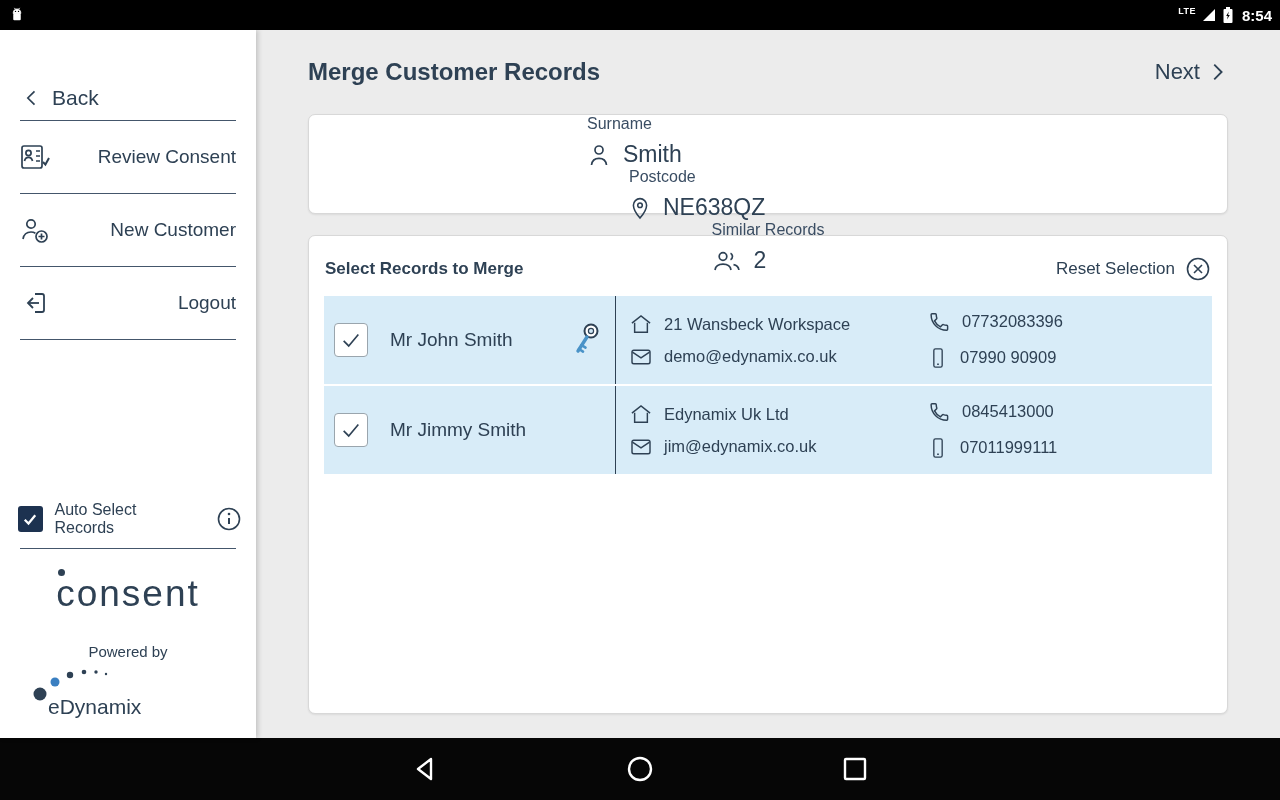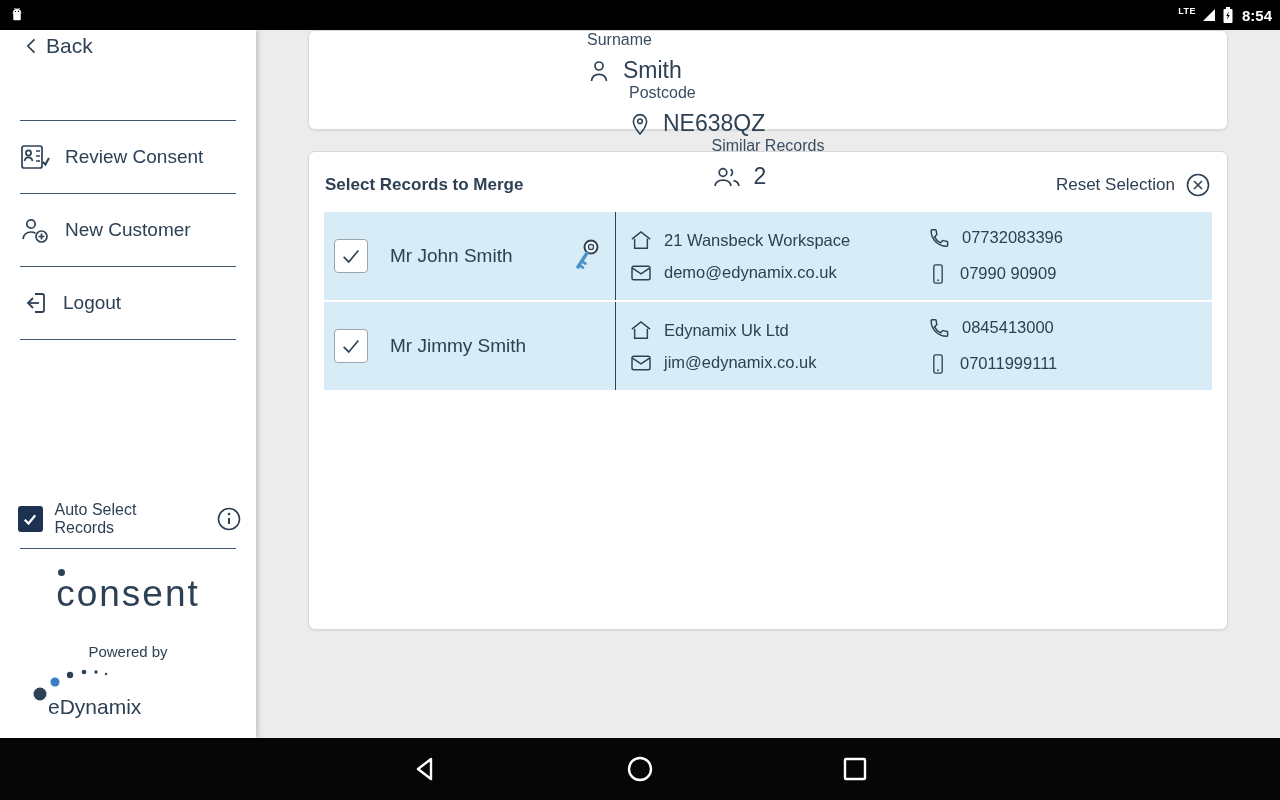--- a/index.html
+++ b/index.html
@@ -13,23 +13,23 @@
   .status-right { display:flex; align-items:center; gap:5px; }
   .lte { font-size:9px; font-weight:bold; letter-spacing:.5px; margin-top:-8px; }
   .time { font-size:15px; font-weight:bold; margin-left:3px; }
 
   
   .app-area { display:flex; height:708px; }
   .sidebar { width:256px; background:#fff; box-shadow:2px 0 5px rgba(0,0,0,.18); display:flex; flex-direction:column; position:relative; z-index:2; color:#2e4154; }
   .main { flex:1; background:#ececec; padding:0 52px; }
 
   
-  .back-row { height:90px; display:flex; align-items:flex-start; gap:4px; padding:4px 22px; font-size:21px; cursor:pointer; }
+  .back-row { height:90px; display:flex; align-items:flex-end; gap:10px; padding:10px 22px; font-size:21px; cursor:pointer; }
   .divider { border-top:1px solid #44566b; margin:0 20px; }
-  .menu-item { height:72px; display:flex; align-items:center; gap:15px; padding:0 20px; font-size:19px; cursor:pointer; }
+  .menu-item { height:72px; display:flex; align-items:center; gap:15px; padding:0 20px; font-size:19px; cursor:pointer;justify-content:space-between; }
   .sidebar-spacer { flex:1; }
   .auto-select { display:flex; align-items:center; gap:12px; padding:0 14px 0 18px; height:58px; font-size:16px; }
   .auto-select .spacer { flex:1; }
   .cb-filled { width:26px; height:26px; background:#1d3250; border-radius:3px; display:flex; align-items:center; justify-content:center; cursor:pointer; }
   .logo-block { padding:24px 0 6px; text-align:center; position:relative; }
   .consent-logo { font-size:37px; letter-spacing:2px; color:#2e4154; position:relative; display:inline-block; font-weight:400; }
   .consent-dot { position:absolute; left:2px; top:-4px; width:7px; height:7px; border-radius:50%; background:#2e4154; }
   .powered-by { text-align:center; color:#2e4154; font-size:15px; padding:22px 0 2px; }
   .edx-logo { text-align:center; padding:4px 0 14px; }
 
@@ -193,20 +193,31 @@
           <circle cx="106" cy="8" r="1.2" fill="#2e4154"></circle>
           <text x="48" y="48" font-size="21" fill="#2e4154" font-family="Liberation Sans, sans-serif">
             <tspan>eDynamix</tspan>
           </text>
         </svg>
       </div>
     </div>
 
     <div class="main">
 
+      <div class="main-header">
+        <div class="page-title">Merge Customer Records</div>
+        <div class="next-btn">
+          <span>Next</span>
+          <span>
+            <svg width="22" height="26" viewBox="0 0 24 24" fill="none" stroke="#2e4154" stroke-width="2">
+                <polyline points="9 4 17 12 9 20"></polyline>
+              </svg>
+          </span>
+        </div>
+      </div>
 
       <div class="card summary-card">
         <div class="summary-field f0">
           <div class="field-label">Surname</div>
           <div class="field-value">
             <span>
               <svg width="24" height="26" viewBox="0 0 24 26" fill="none" stroke="#2e4154" stroke-width="1.7">
                   <circle cx="12" cy="8" r="4"></circle>
                   <path d="M4.5 23c.6-4.5 3.8-6.6 7.5-6.6s6.9 2.1 7.5 6.6"></path>
                 </svg>

